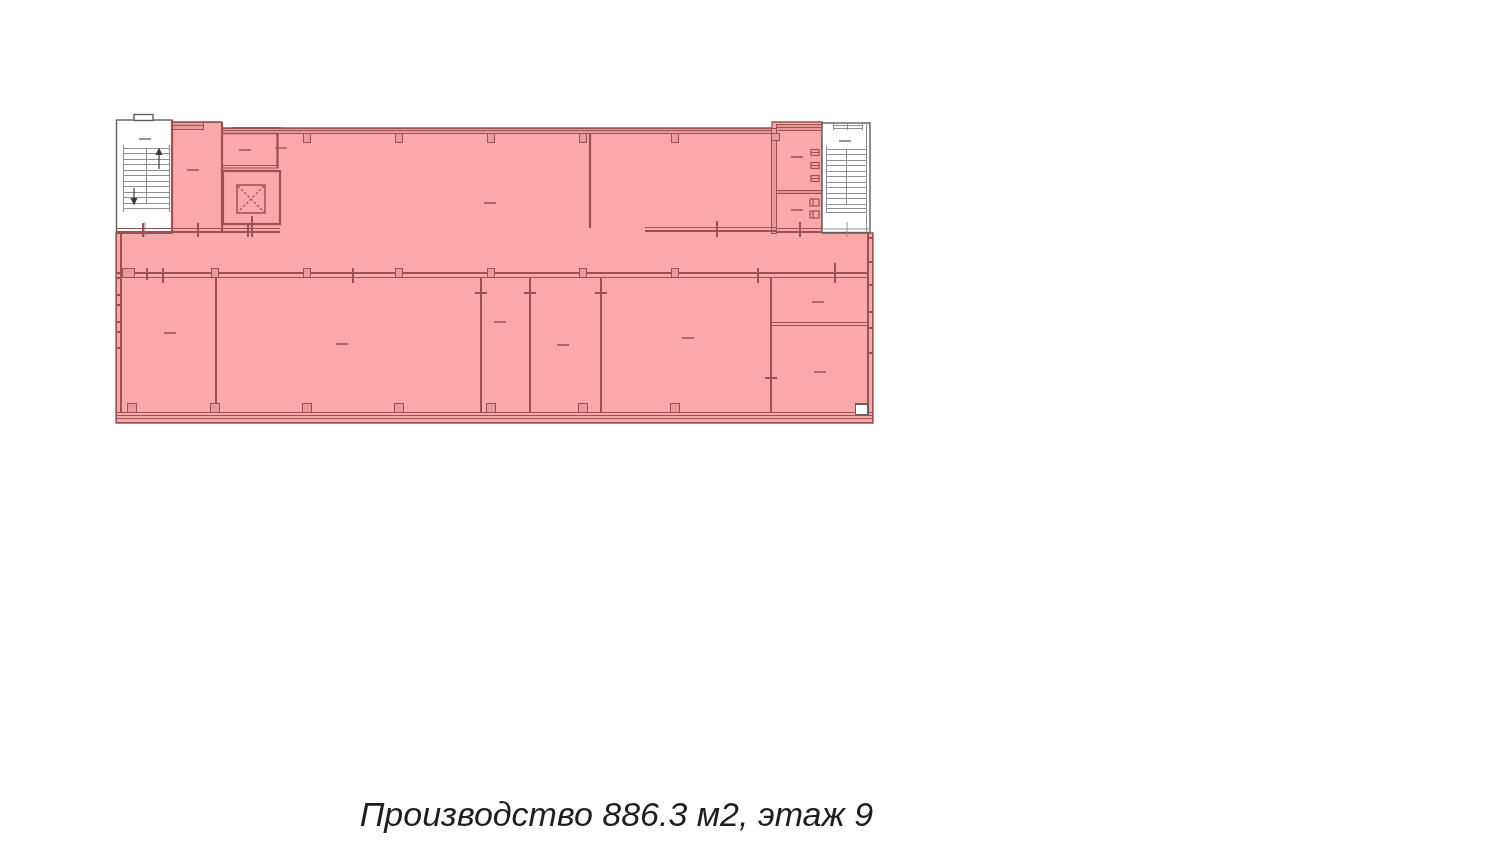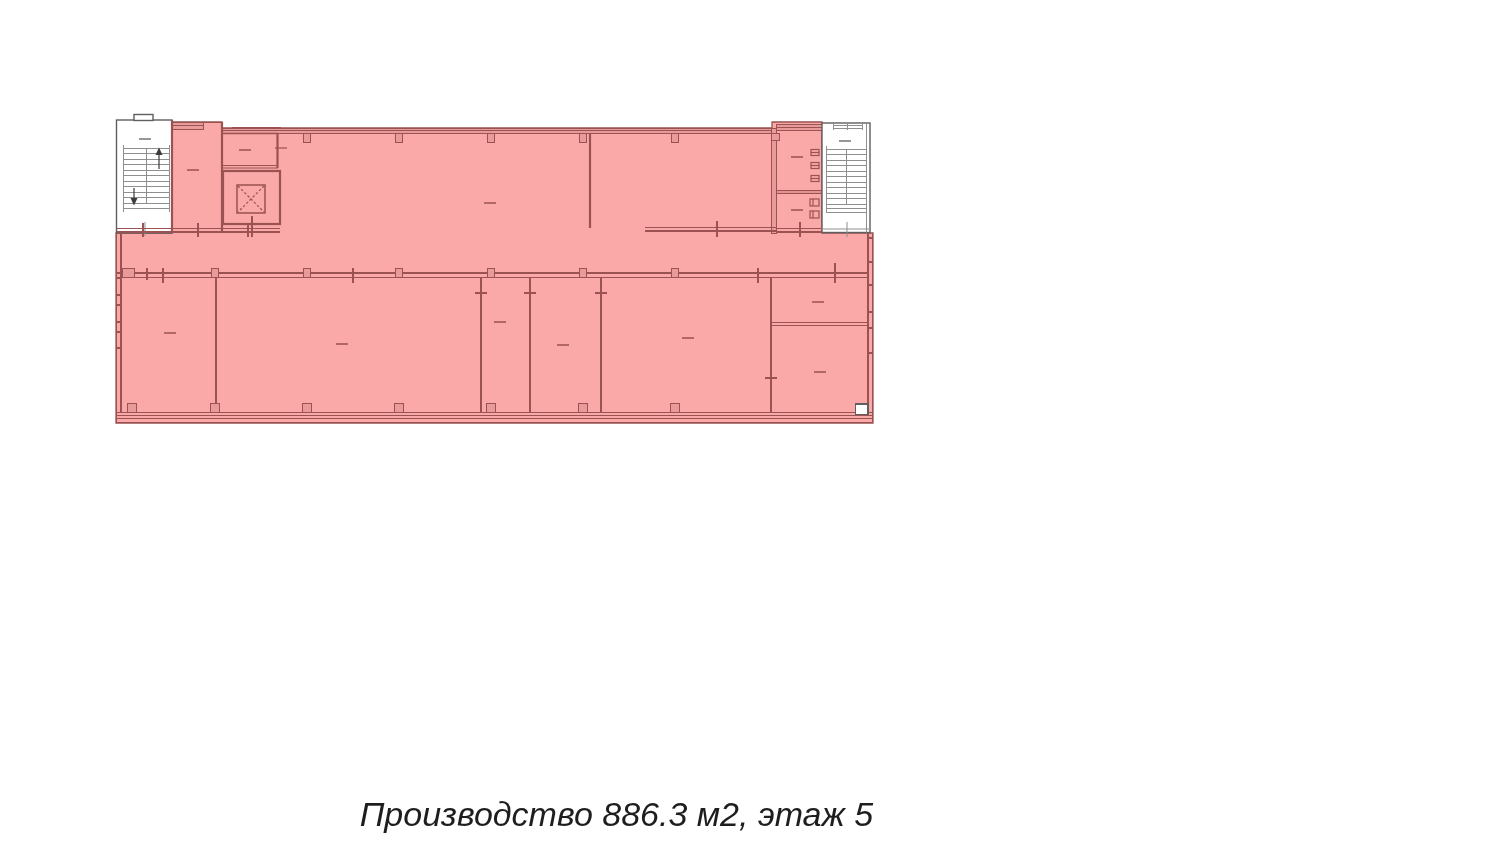--- a/index.html
+++ b/index.html
@@ -189,15 +189,15 @@
         <path class="dash" d="M494,322 H506"></path>
         <path class="dash" d="M557,345 H569"></path>
         <path class="dash" d="M682,338 H694"></path>
         <path class="dash" d="M812,302 H824"></path>
         <path class="dash" d="M814,372 H826"></path>
       </g>
 
     </svg>
   </div>
 
-  <div id="caption">Производство 886.3 м2, этаж 5</div>
+  <div id="caption">Производство 886.3 м2, этаж 9</div>
 
 </div>
 
 </body></html>

